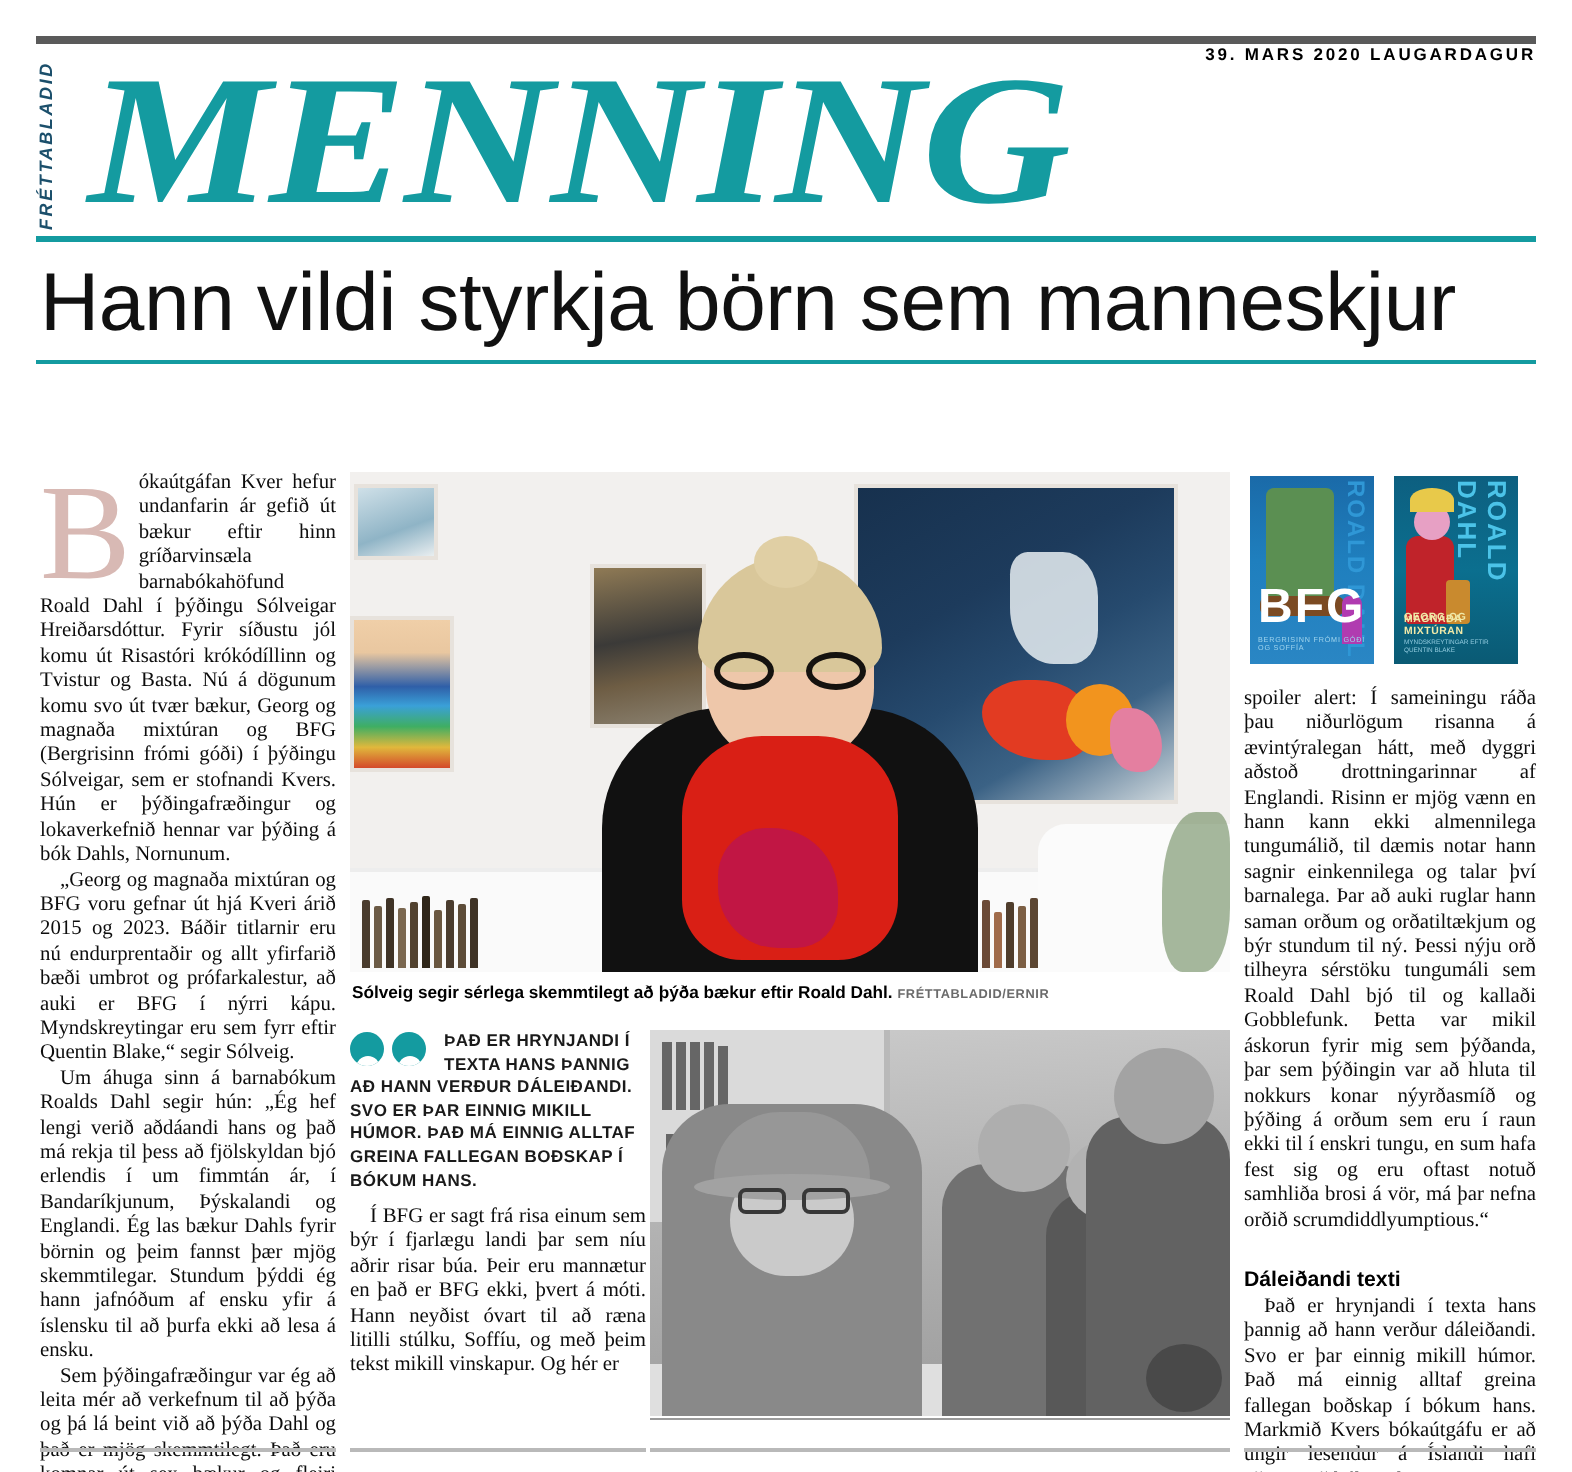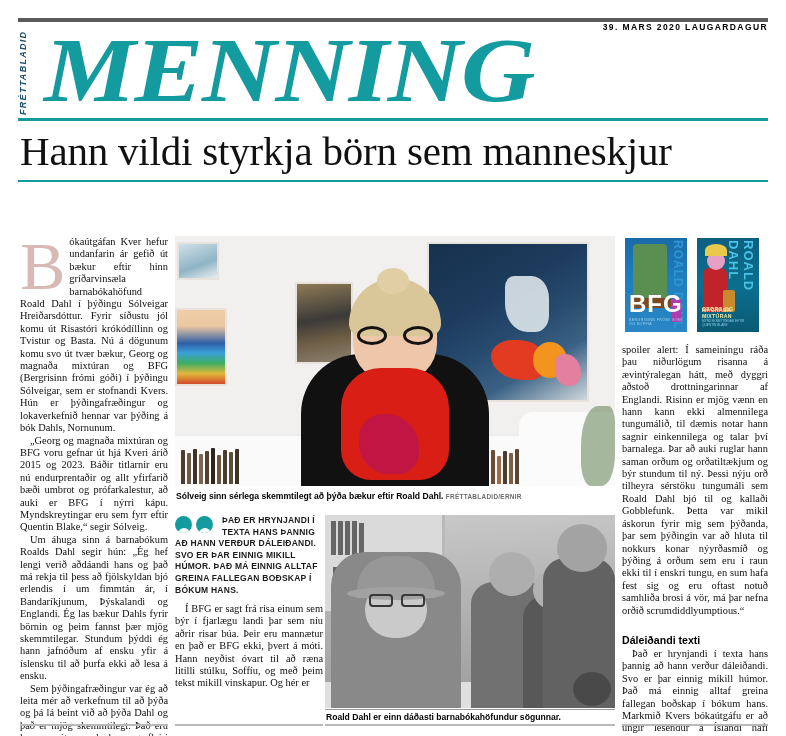--- a/index.html
+++ b/index.html
@@ -74,21 +74,21 @@
     left: 18px; top: 118px;
     width: 750px; height: 3px;
     background: #149ba0;
   }
 
   
   .headline {
     position: absolute;
     left: 20px; top: 128px;
     width: 748px;
-    font-family: Liberation Serif, serif;
+    font-family: Liberation Sans, sans-serif;
     font-size: 41px;
     line-height: 46px;
     color: #111;
     letter-spacing: -0.2px;
   }
   .rule-thin {
     position: absolute;
     left: 18px; top: 180px;
     width: 750px; height: 2px;
     background: #149ba0;
@@ -357,21 +357,21 @@
         <div class="hair"></div>
         <div class="bun"></div>
         <div class="glasses">
             <span></span>
             <span></span>
           </div>
         <div class="scarf"></div>
       </div>
     </div>
   </div>
-  <div class="caption" id="cap-main"><span>Sólveig sinn sérlega skemmtilegt að þýða bækur eftir Roald Dahl.</span> <span class="credit">FRÉTTABLADID/ERNIR</span></div>
+  <div class="caption" id="cap-main"><span>Sólveig segir sérlega skemmtilegt að þýða bækur eftir Roald Dahl.</span> <span class="credit">FRÉTTABLADID/ERNIR</span></div>
 
   <div class="pullquote">
     <span class="quote-marks"><span class="qm"></span><span class="qm"></span></span>
     <span>ÞAÐ ER HRYNJANDI Í TEXTA HANS ÞANNIG AÐ HANN VERÐUR DÁLEIÐANDI. SVO ER ÞAR EINNIG MIKILL HÚMOR. ÞAÐ MÁ EINNIG ALLTAF GREINA FALLEGAN BOÐSKAP Í BÓKUM HANS.</span>
   </div>
 
   <div class="col" id="col2a">
     <p><span>Í BFG er sagt frá risa einum sem býr í fjarlægu landi þar sem níu aðrir risar búa. Þeir eru mannætur en það er BFG ekki, þvert á móti. Hann neyðist óvart til að ræna litilli stúlku, Soffíu, og með þeim tekst mikill vinskapur. Og hér er</span></p>
   </div>
   <div class="hr-grey" id="hr-c2"></div>
@@ -397,21 +397,20 @@
       <div class="d-face"></div>
       <div class="d-hat"></div>
       <div class="d-gl">
           <span></span>
           <span></span>
         </div>
       <div class="d-apple"></div>
     </div>
   </div>
   <div class="hr-grey" id="hr-photo-top"></div>
-  <div class="caption" id="cap-dahl">Roald Dahl er einn dáðasti barnabókahöfundur sögunnar.</div>
   <div class="hr-grey" id="hr-c3"></div>
 
   <div class="photo" id="photo-books">
     <div class="art-books">
       <div class="bk bk1">
         <div class="legs"></div>
         <div class="vtitle">ROALD DAHL</div>
         <div class="girl"></div>
         <div class="bfg">BFG</div>
         <div class="sub">BERGRISINN FRÓMI GÓÐI OG SOFFÍA</div>

